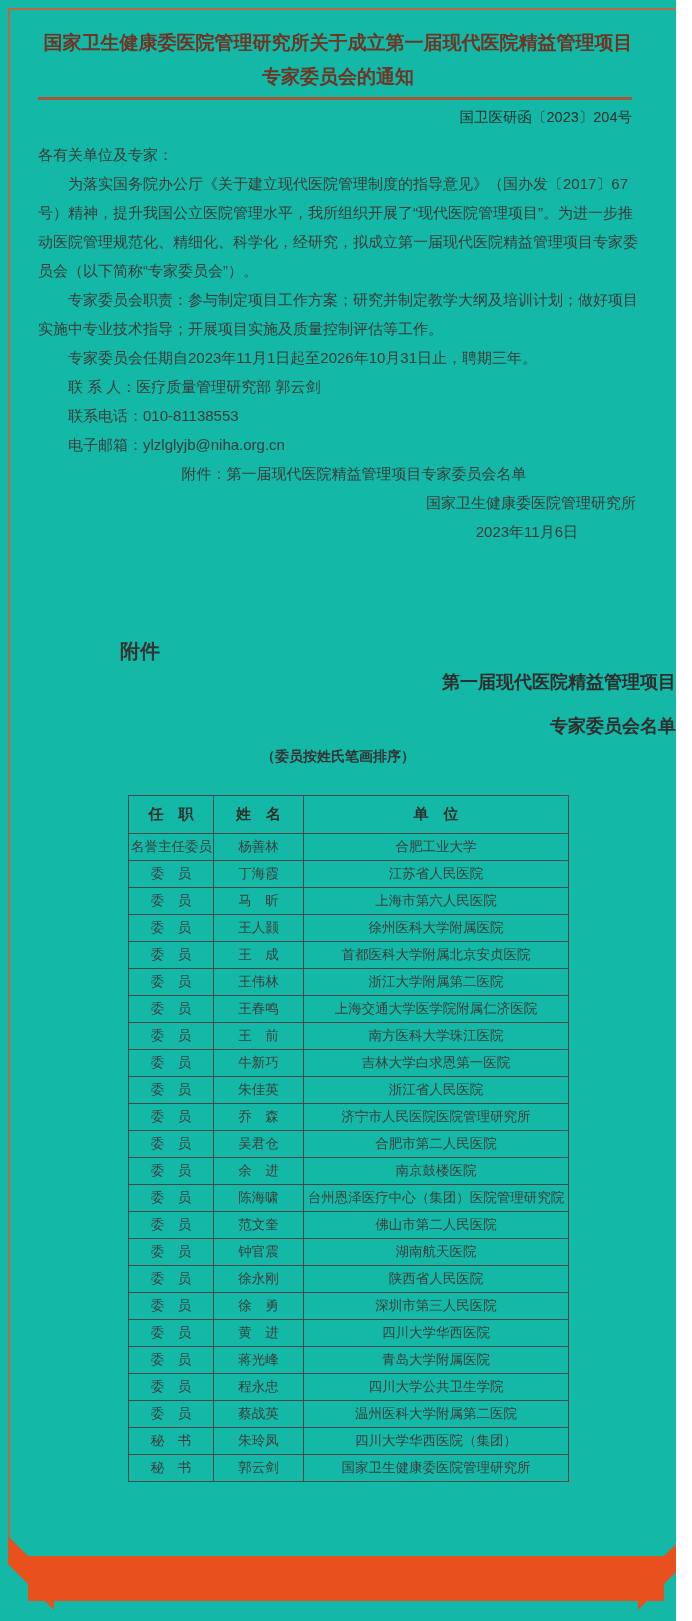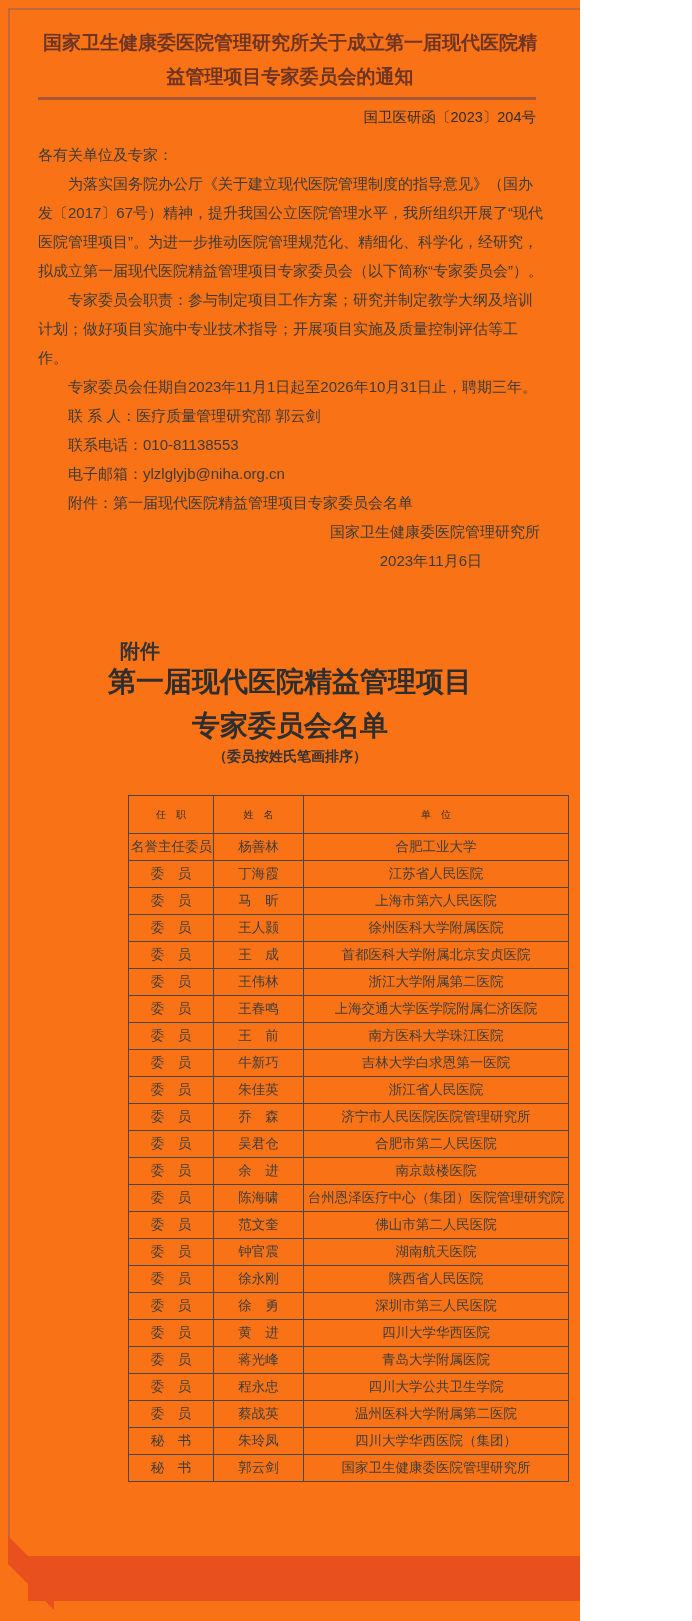--- a/index.html
+++ b/index.html
@@ -1,44 +1,44 @@
 <!DOCTYPE html>
 <html><head>
 <meta charset="utf-8">
 <style>
   html,body{margin:0;padding:0;background:#ffffff;}
-  .document{position:relative;width:580px;height:1621px;background:#f97316;overflow:hidden;
+  .document{position:relative;width:676px;height:1621px;background:#14b8a6;overflow:hidden;
             font-family:"Liberation Sans",sans-serif;}
   .page-frame{position:absolute;left:8px;top:8px;width:676px;height:1548px;
               border:2px solid #c2663f;border-bottom:none;box-sizing:border-box;}
   .notice-title{position:absolute;top:26px;left:40px;right:40px;text-align:center;
                 font-family:"Liberation Serif",serif;font-weight:bold;
                 font-size:19px;line-height:34px;color:#6e3424;}
   .title-rule{position:absolute;top:97px;left:38px;right:44px;height:3px;background:#a9573b;}
   .doc-number{position:absolute;top:108px;right:44px;font-size:14.5px;color:#2f2f2f;}
   .notice-body{position:absolute;top:140px;left:38px;right:36px;
                font-size:15px;line-height:29px;color:#3b3b3b;}
   .notice-body p{margin:0;}
   .indent{text-indent:2em;}
-  .attach-ref{margin-top:24px;}
+  .attach-ref{margin-top:24px;text-align:center;}
   .sig-org{margin-top:36px;text-align:right;padding-right:4px;}
   .sig-date{text-align:right;padding-right:62px;}
   .attach-label{position:absolute;top:638px;left:120px;font-size:20px;color:#333;font-weight:600;}
-  .attach-title{position:absolute;top:660px;left:0;right:0;text-align:center;
+  .attach-title{position:absolute;top:660px;left:0;right:0;text-align:right;
                 font-family:"Liberation Serif",serif;font-weight:bold;
-                font-size:28px;line-height:44px;color:#2e2e2e;}
+                font-size:18px;line-height:44px;color:#2e2e2e;}
   .attach-subtitle{position:absolute;top:748px;left:0;right:0;text-align:center;
                    font-family:Liberation Mono, monospace;font-weight:bold;
                    font-size:14px;color:#333;}
   table.committee{position:absolute;top:795px;left:128px;width:440px;
                   border-collapse:collapse;table-layout:fixed;
                   font-family:"Liberation Serif",serif;color:#3d3d3d;}
   table.committee th,table.committee td{border:1px solid #474747;text-align:center;
                   vertical-align:middle;padding:0 2px;overflow:hidden;white-space:nowrap;}
-  table.committee th{height:37px;font-size:10px;font-weight:normal;color:#2e2e2e;}
+  table.committee th{height:37px;font-size:15px;font-weight:bold;color:#2e2e2e;}
   table.committee td{height:26px;font-size:13.5px;}
   col.c-role{width:85px;} col.c-name{width:90px;} col.c-org{width:265px;}
   .footer-ribbon{position:absolute;left:0;top:1520px;width:692px;height:101px;}
 </style>
 </head>
 <body>
 
 <div class="document">
 
   <div class="page-frame"></div>

